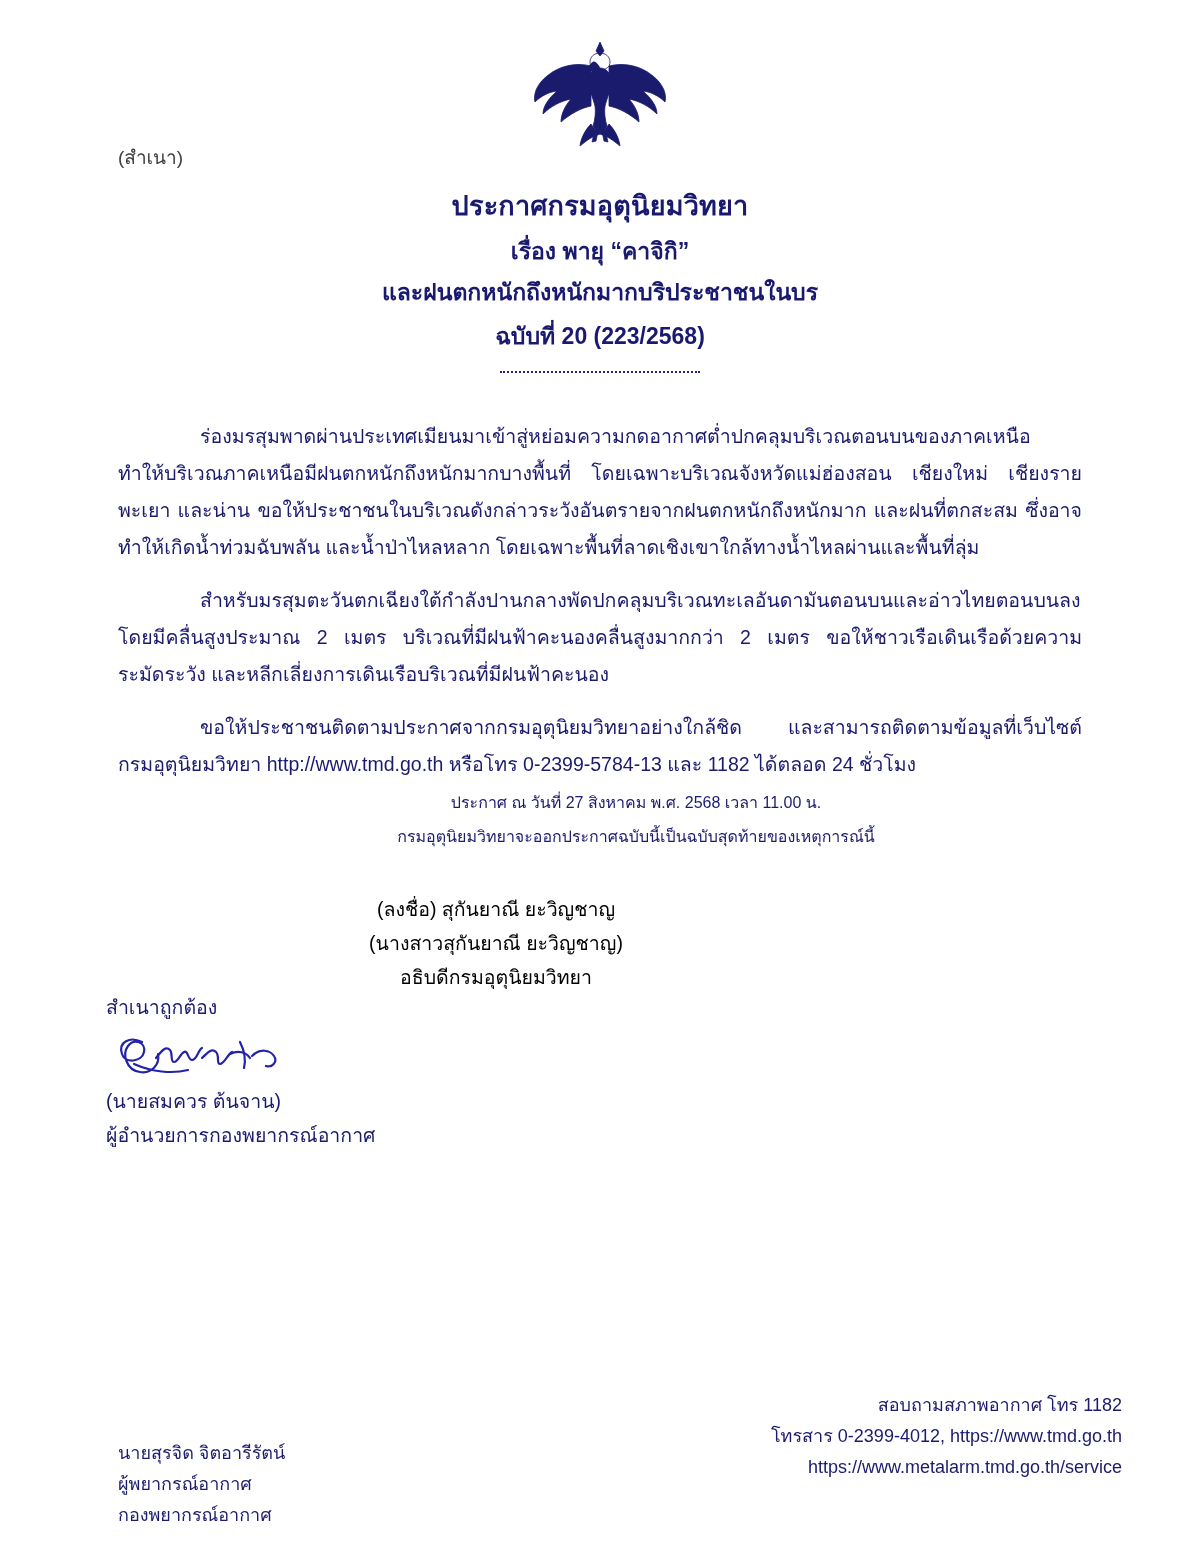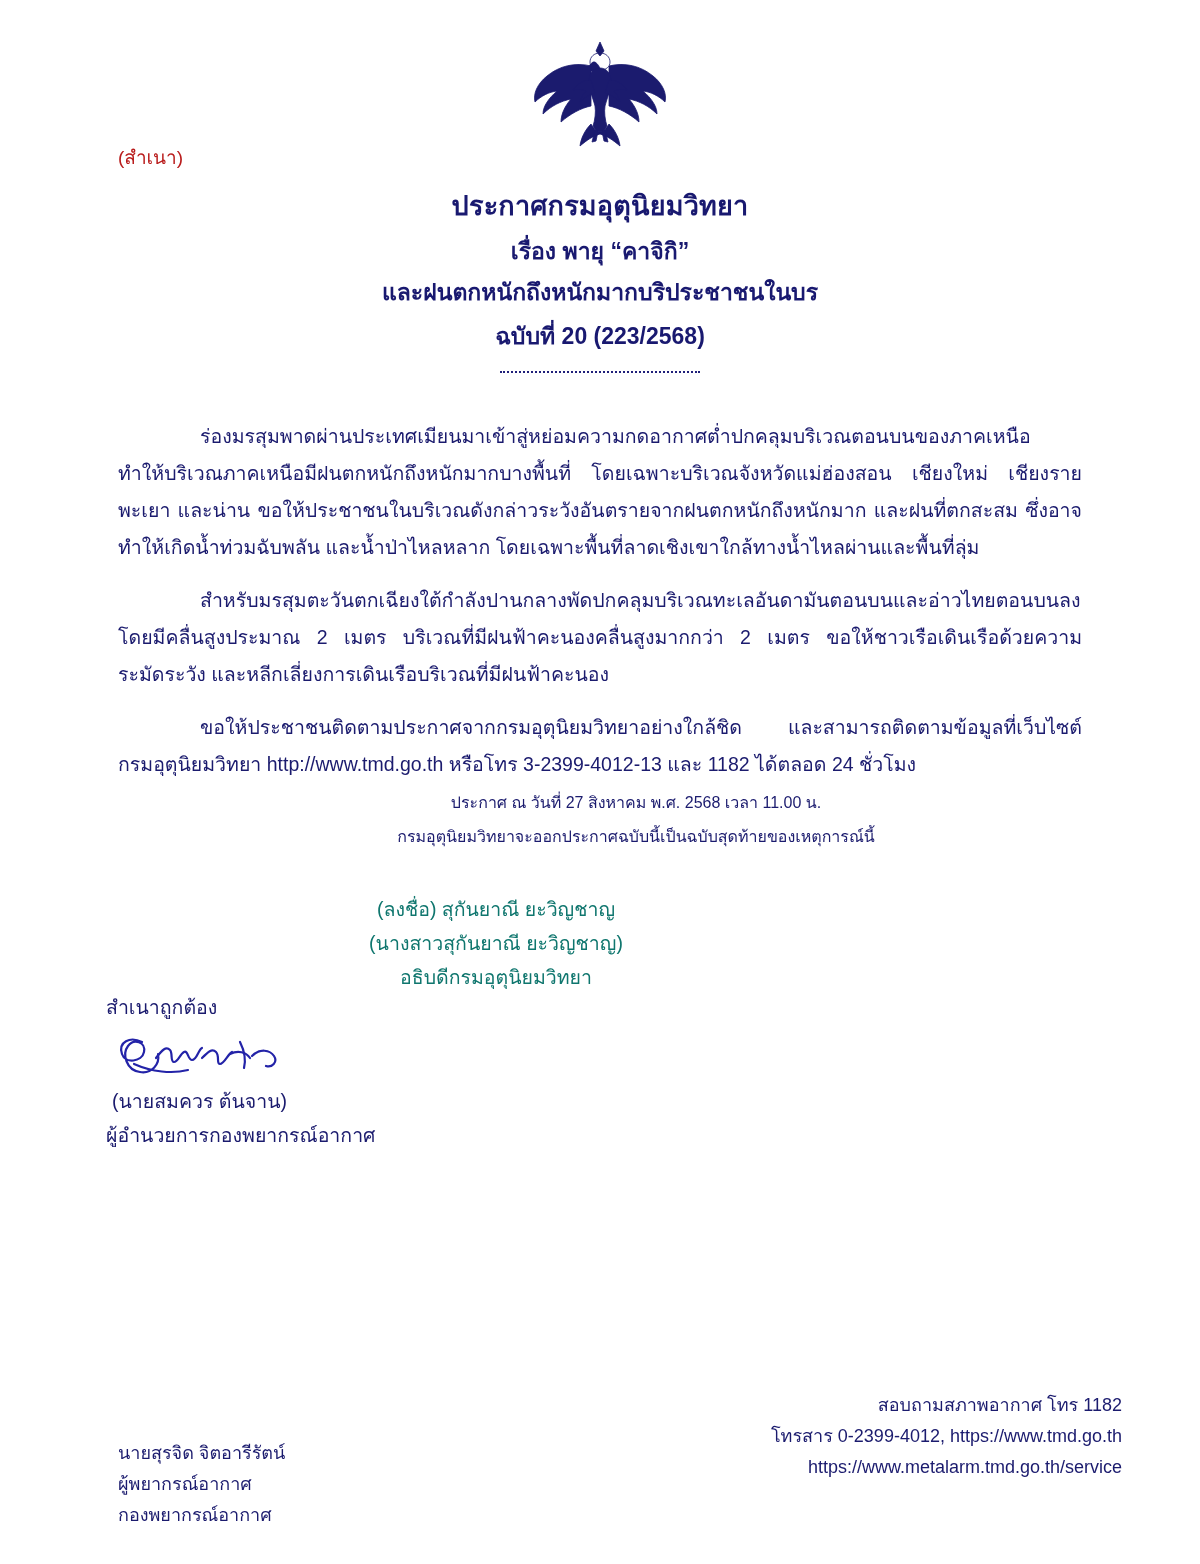--- a/index.html
+++ b/index.html
@@ -35,21 +35,21 @@
     width: 150px;
     height: 120px;
   }
 
   
   .copy-mark {
     position: absolute;
     left: 118px;
     top: 142px;
     font-size: 19px;
-    color: #b91c1c;
+    color: #404040;
   }
 
   
   .heading {
     position: absolute;
     left: 0;
     top: 186px;
     width: 1200px;
     text-align: center;
     color: #191970;
@@ -115,42 +115,41 @@
     padding-left: 36px;
   }
 
   
   .sign-block {
     position: absolute;
     left: 0;
     top: 892px;
     width: 992px;
     text-align: center;
-    color: #0f766e;
+    color: #000000;
     font-size: 19.5px;
     line-height: 34px;
   }
 
   
   .certify {
     position: absolute;
     left: 106px;
     top: 990px;
     color: #1b1b6e;
     font-size: 19.5px;
     line-height: 34px;
   }
   .signature-img {
     margin: 4px 0 2px 6px;
     width: 180px;
     height: 54px;
     display: block;
   }
   .certify .name {
-    margin-left: 6px;
   }
 
   
   .footer-left {
     position: absolute;
     left: 118px;
     top: 1438px;
     color: #1b1b6e;
     font-size: 18px;
     line-height: 31px;
@@ -202,21 +201,21 @@
     <div class="h1">ประกาศกรมอุตุนิยมวิทยา</div>
     <div class="h2">เรื่อง พายุ “คาจิกิ”</div>
     <div class="h3">และฝนตกหนักถึงหนักมากบริประชาชนในบร</div>
     <div class="h4">ฉบับที่ 20 (223/2568)</div>
     <div class="rule"></div>
   </div>
 
   <div class="body">
     <p>ร่องมรสุมพาดผ่านประเทศเมียนมาเข้าสู่หย่อมความกดอากาศต่ำปกคลุมบริเวณตอนบนของภาคเหนือ ทำให้บริเวณภาคเหนือมีฝนตกหนักถึงหนักมากบางพื้นที่ โดยเฉพาะบริเวณจังหวัดแม่ฮ่องสอน เชียงใหม่ เชียงราย พะเยา และน่าน ขอให้ประชาชนในบริเวณดังกล่าวระวังอันตรายจากฝนตกหนักถึงหนักมาก และฝนที่ตกสะสม ซึ่งอาจทำให้เกิดน้ำท่วมฉับพลัน และน้ำป่าไหลหลาก โดยเฉพาะพื้นที่ลาดเชิงเขาใกล้ทางน้ำไหลผ่านและพื้นที่ลุ่ม</p>
     <p>สำหรับมรสุมตะวันตกเฉียงใต้กำลังปานกลางพัดปกคลุมบริเวณทะเลอันดามันตอนบนและอ่าวไทยตอนบนลง โดยมีคลื่นสูงประมาณ 2 เมตร บริเวณที่มีฝนฟ้าคะนองคลื่นสูงมากกว่า 2 เมตร ขอให้ชาวเรือเดินเรือด้วยความระมัดระวัง และหลีกเลี่ยงการเดินเรือบริเวณที่มีฝนฟ้าคะนอง</p>
-    <p>ขอให้ประชาชนติดตามประกาศจากกรมอุตุนิยมวิทยาอย่างใกล้ชิด และสามารถติดตามข้อมูลที่เว็บไซต์ กรมอุตุนิยมวิทยา http://www.tmd.go.th หรือโทร 3-2399-4012-13 และ 1182 ได้ตลอด 24 ชั่วโมง</p>
+    <p>ขอให้ประชาชนติดตามประกาศจากกรมอุตุนิยมวิทยาอย่างใกล้ชิด และสามารถติดตามข้อมูลที่เว็บไซต์ กรมอุตุนิยมวิทยา http://www.tmd.go.th หรือโทร 0-2399-5784-13 และ 1182 ได้ตลอด 24 ชั่วโมง</p>
   </div>
 
   <div class="closing">
     <div>ประกาศ ณ วันที่ 27 สิงหาคม พ.ศ. 2568 เวลา 11.00 น.</div>
     <div>กรมอุตุนิยมวิทยาจะออกประกาศฉบับนี้เป็นฉบับสุดท้ายของเหตุการณ์นี้</div>
   </div>
 
   <div class="sign-block">
     <div>(ลงชื่อ) สุกันยาณี ยะวิญชาญ</div>
     <div>(นางสาวสุกันยาณี ยะวิญชาญ)</div>

